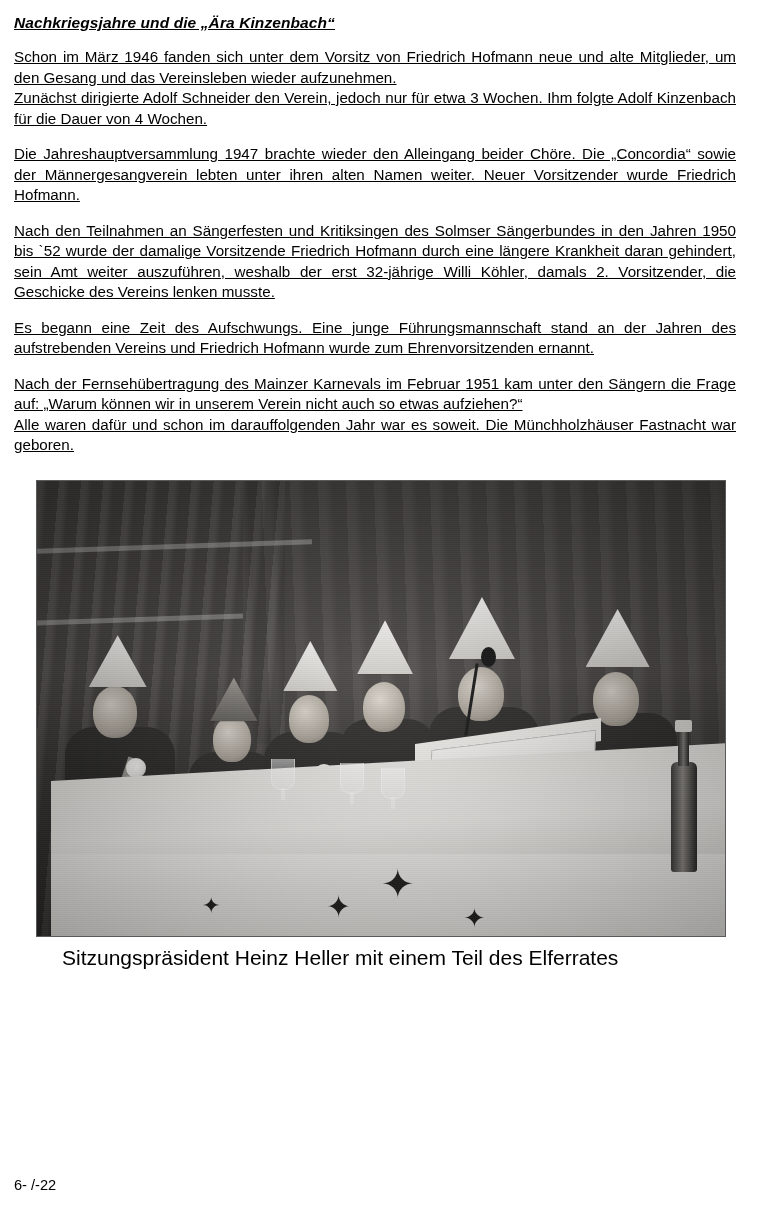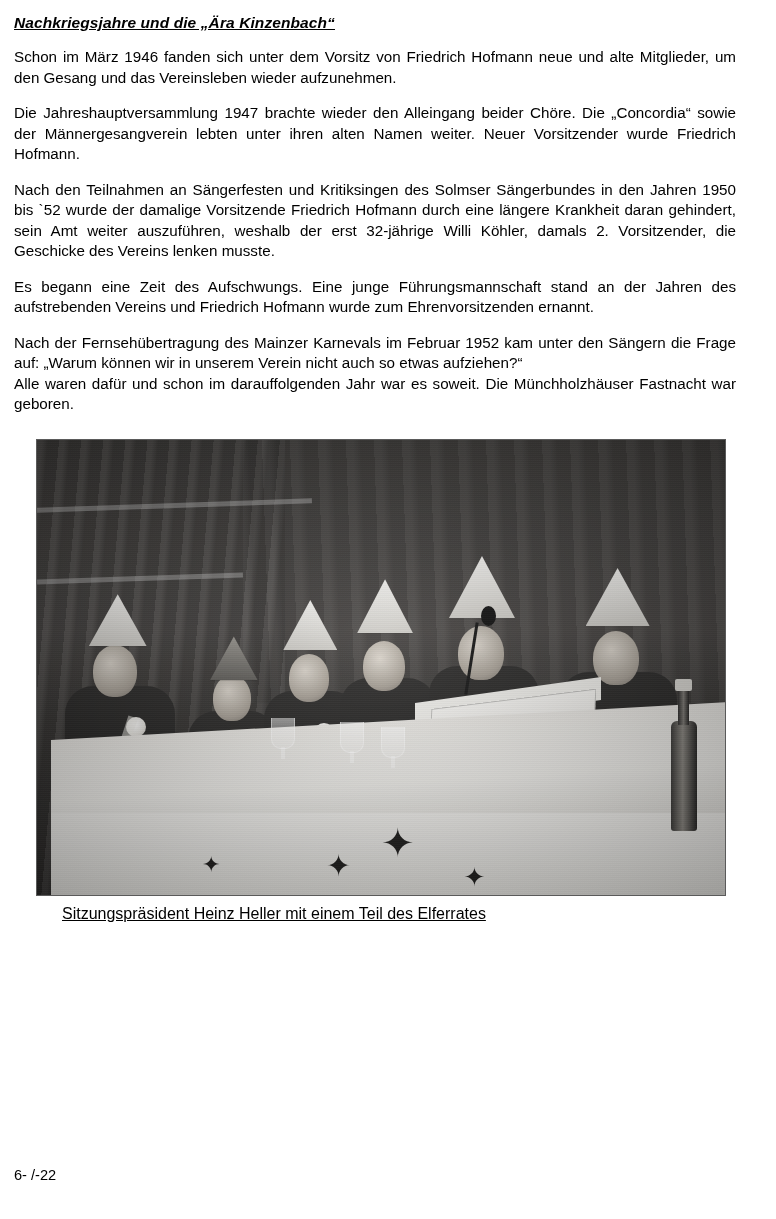--- a/index.html
+++ b/index.html
@@ -32,45 +32,45 @@
   }
   .heading-2 {
     margin-top: 26px;
   }
   p.para {
     font-size: 15.2px;
     line-height: 20.5px;
     margin: 15px 0 0 0;
     text-align: justify;
     text-justify: inter-word;
+    text-decoration: underline;
   }
   p.para.tight {
     margin-top: 0;
   }
   .figure {
     margin: 24px 0 0 22px;
     width: 688px;
   }
   .photo {
     width: 688px;
     height: 455px;
     border: 1px solid #5a5a5a;
     position: relative;
     overflow: hidden;
     background: #2f2f2f;
   }
   .caption {
-    font-size: 16px;
+    font-size: 21px;
     margin: 9px 0 5px 26px;
-    text-decoration: underline;
   }
   .footer {
     position: absolute;
     left: 14px;
-    bottom: 36px;
+    bottom: 26px;
     font-size: 14.6px;
   }
 
   
   .ph-bg {
     position: absolute; inset: 0;
     background:
       linear-gradient(180deg,#3d3b39 0%, #4a4745 42%, #3a3836 62%, #2e2c2b 100%);
   }
   .ph-curtain {
@@ -222,26 +222,27 @@
   }
 </style>
 </head>
 <body>
 
 <div class="page">
 
   <h2 class="heading">Nachkriegsjahre und die „Ära Kinzenbach“</h2>
 
   <p class="para">Schon im März 1946 fanden sich unter dem Vorsitz von Friedrich Hofmann neue und alte Mitglieder, um den Gesang und das Vereinsleben wieder aufzunehmen.</p>
+  <p class="para tight">Zunächst dirigierte Adolf Schneider den Verein, jedoch nur für etwa 3 Wochen. Ihm folgte Adolf Kinzenbach für die Dauer von 4 Wochen.</p>
   <p class="para">Die Jahreshauptversammlung 1947 brachte wieder den Alleingang beider Chöre. Die „Concordia“ sowie der Männergesangverein lebten unter ihren alten Namen weiter. Neuer Vorsitzender wurde Friedrich Hofmann.</p>
   <p class="para">Nach den Teilnahmen an Sängerfesten und Kritiksingen des Solmser Sängerbundes in den Jahren 1950 bis `52 wurde der damalige Vorsitzende Friedrich Hofmann durch eine längere Krankheit daran gehindert, sein Amt weiter auszuführen, weshalb der erst 32-jährige Willi Köhler, damals 2. Vorsitzender, die Geschicke des Vereins lenken musste.</p>
   <p class="para">Es begann eine Zeit des Aufschwungs. Eine junge Führungsmannschaft stand an der Jahren des aufstrebenden Vereins und Friedrich Hofmann wurde zum Ehrenvorsitzenden ernannt.</p>
 
 
-  <p class="para">Nach der Fernsehübertragung des Mainzer Karnevals im Februar 1952 kam unter den Sängern die Frage auf: „Warum können wir in unserem Verein nicht auch so etwas aufziehen?“</p>
+  <p class="para">Nach der Fernsehübertragung des Mainzer Karnevals im Februar 1951 kam unter den Sängern die Frage auf: „Warum können wir in unserem Verein nicht auch so etwas aufziehen?“</p>
   <p class="para tight">Alle waren dafür und schon im darauffolgenden Jahr war es soweit. Die Münchholzhäuser Fastnacht war geboren.</p>
 
   <div class="figure">
     <div class="photo" aria-label="Schwarzweiß-Foto: Elferrat mit Narrenkappen hinter einem Tisch, Sitzungspräsident am Rednerpult mit Mikrofon">
       <div class="ph-bg"></div>
       <div class="ph-curtain"></div>
       <div class="ph-curtain2"></div>
       <div class="ph-wallstripe" style="top:14%;"></div>
       <div class="ph-wallstripe" style="top:30%; width:30%;"></div>
 

